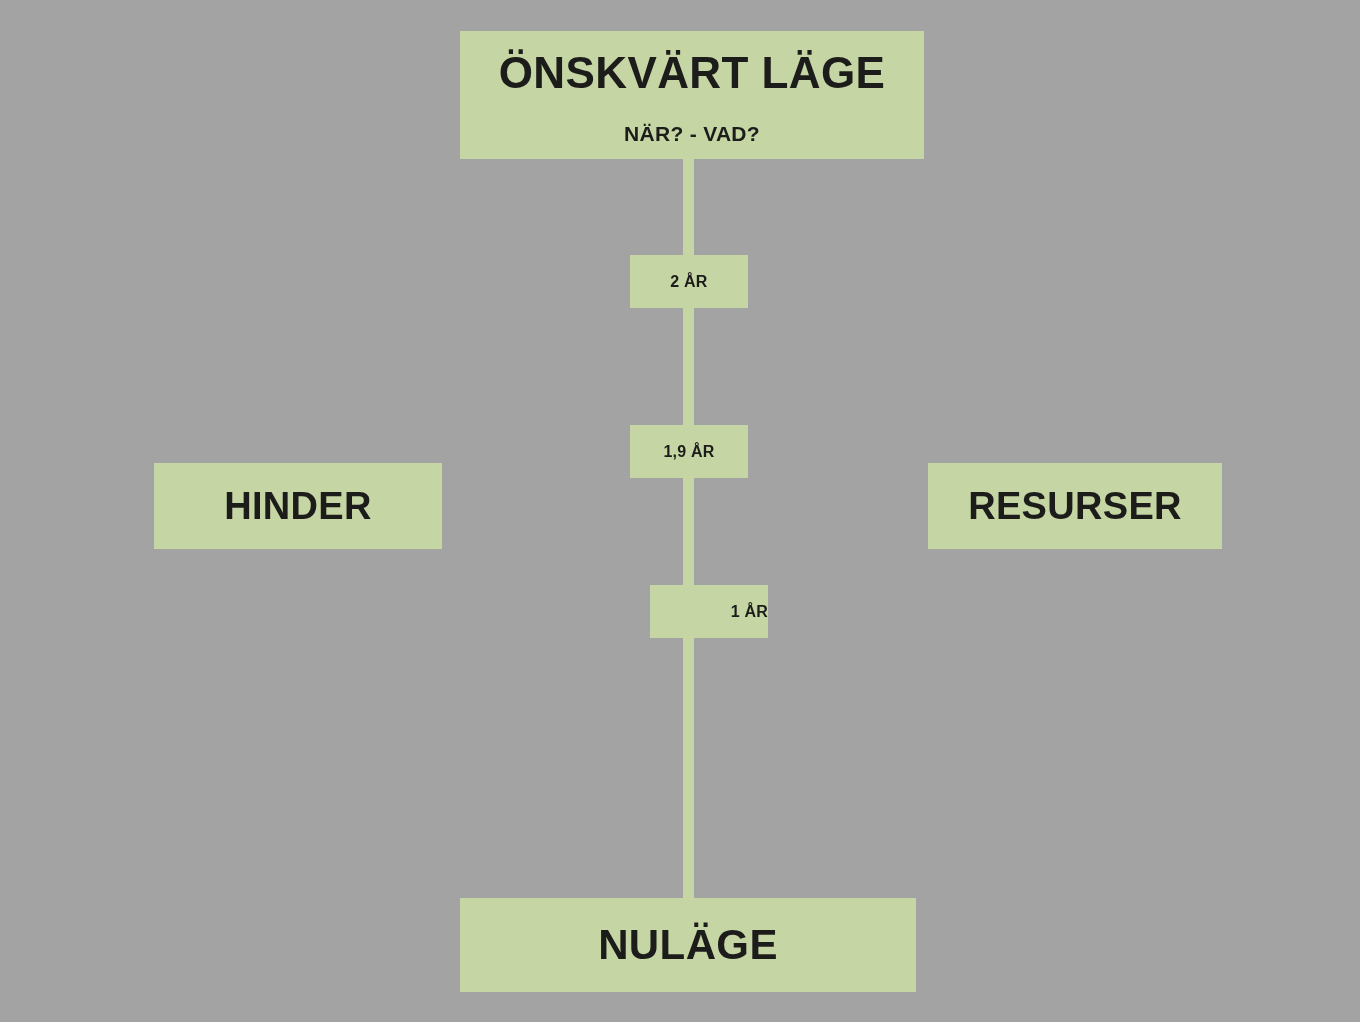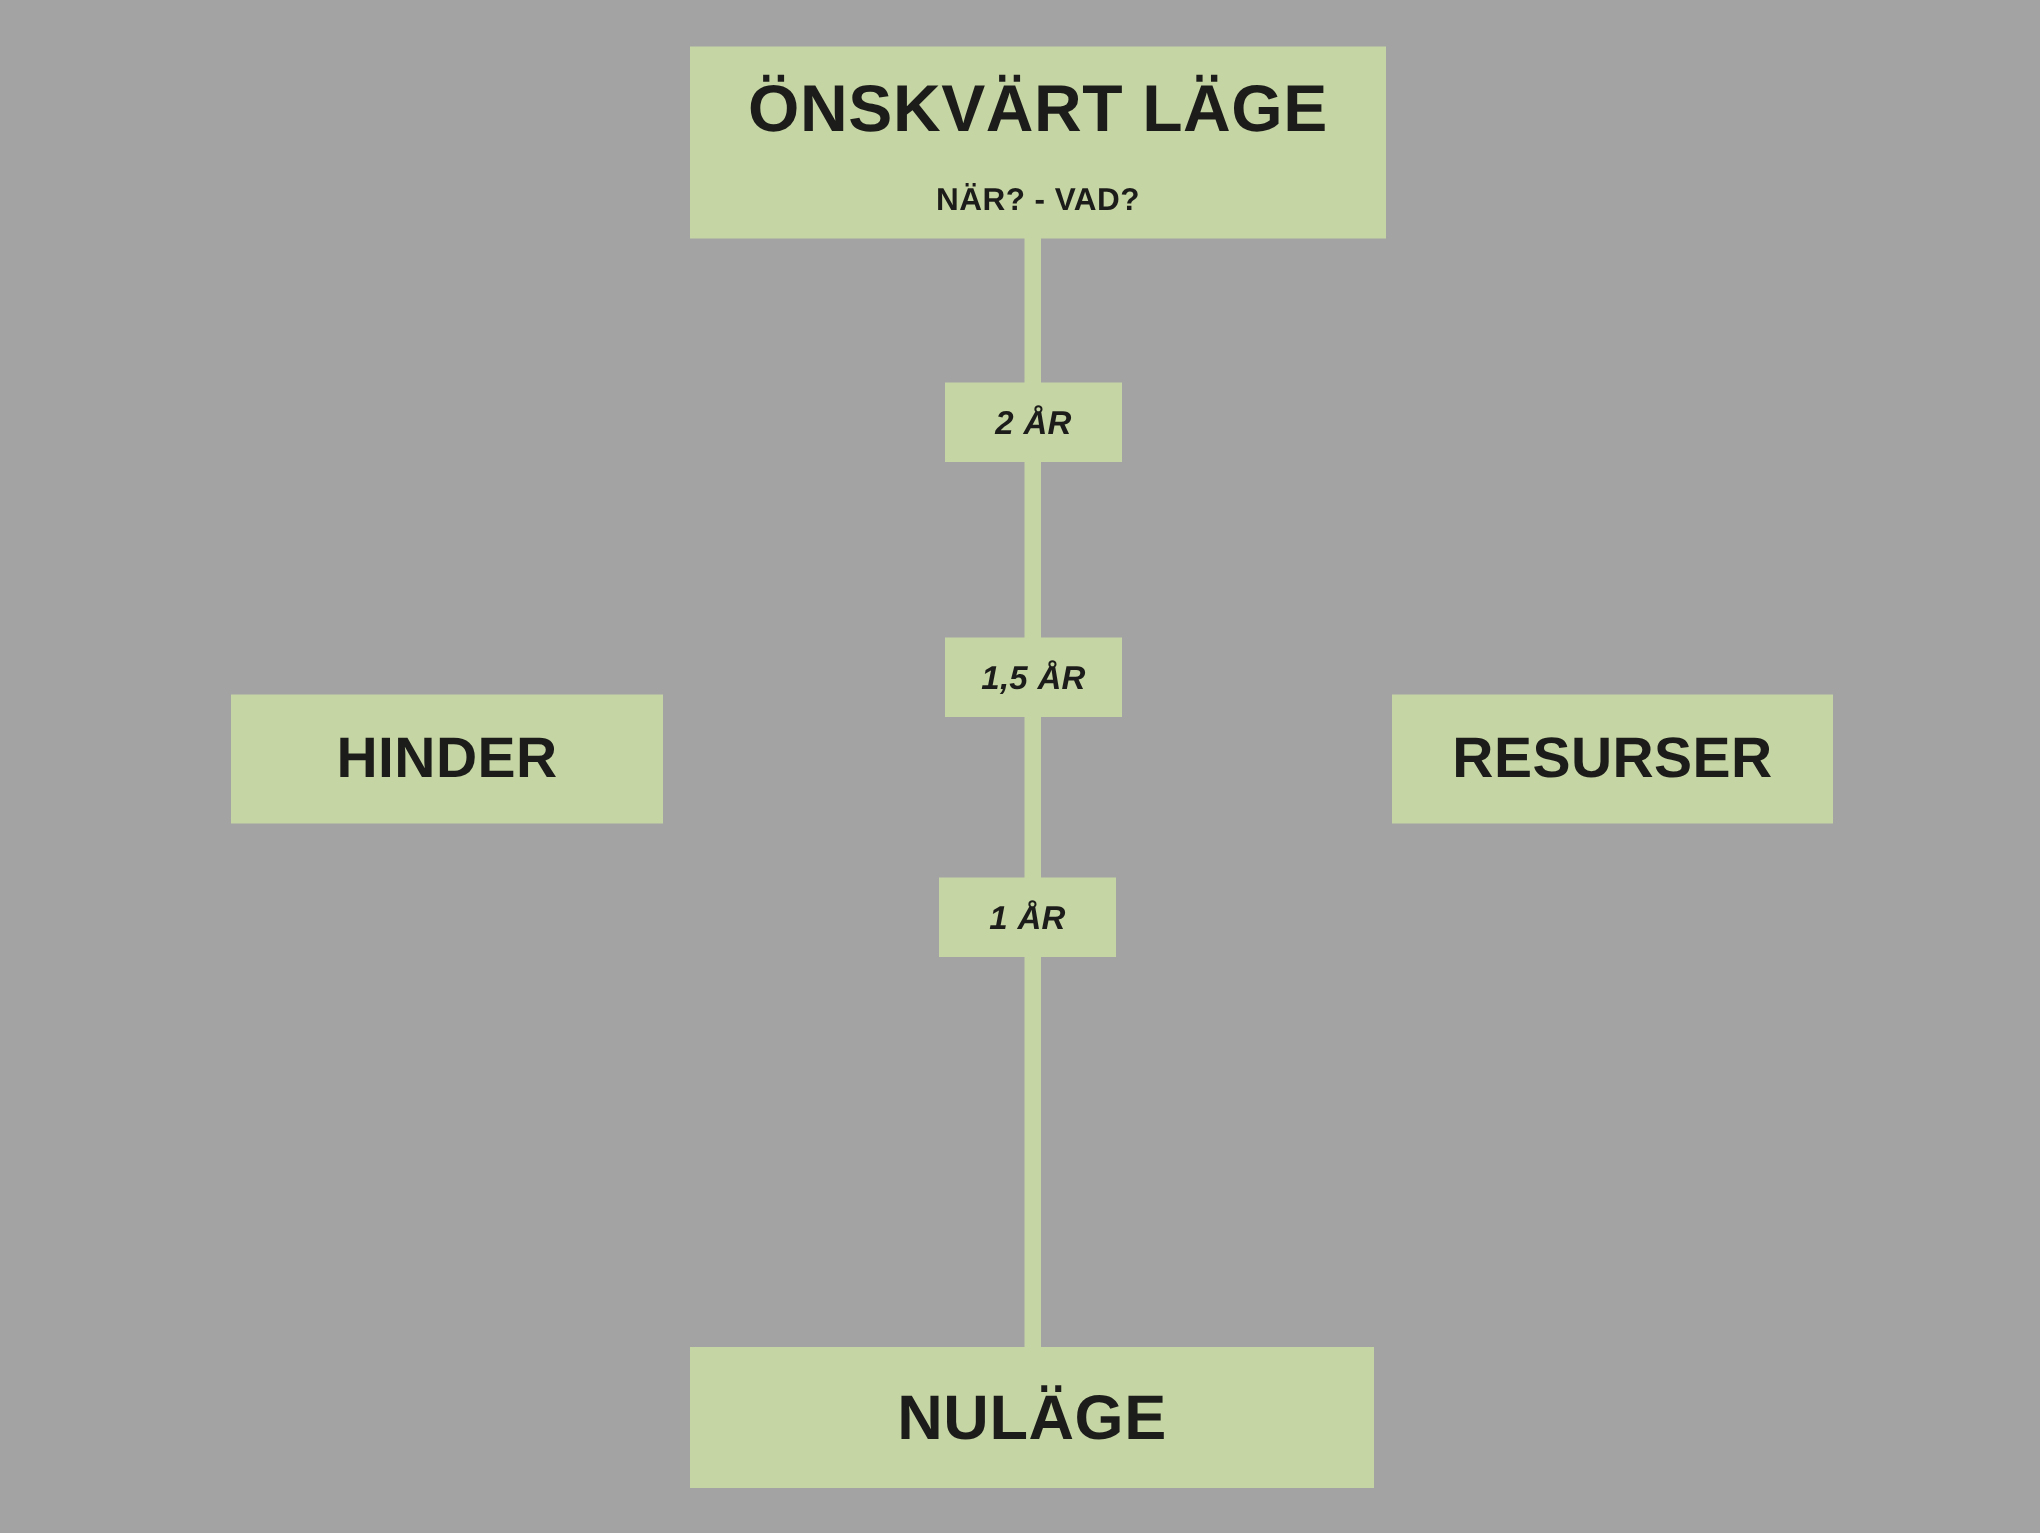--- a/index.html
+++ b/index.html
@@ -95,48 +95,47 @@
     left: 928px;
     width: 294px;
   }
 
   
   .box-milestone {
     width: 118px;
     height: 53px;
   }
   .box-milestone .title {
-    font-size: 22px;
+    font-size: 16px;
     font-weight: bold;
     letter-spacing: 0.2px;
     white-space: nowrap;
-    font-style: italic;
   }
 </style>
 </head>
 <body>
 
 <div id="canvas">
 
   <div class="spine" style="left:683px; top:158px; width:11px; height:742px;"></div>
 
   <div class="box box-goal">
     <span class="title">ÖNSKVÄRT LÄGE</span>
     <span class="subtitle">NÄR? - VAD?</span>
   </div>
 
   <div class="box box-milestone" style="left:630px; top:255px;">
     <span class="title">2 ÅR</span>
   </div>
 
   <div class="box box-milestone" style="left:630px; top:425px;">
-    <span class="title">1,5 ÅR</span>
+    <span class="title">1,9 ÅR</span>
   </div>
 
-  <div class="box box-milestone" style="left:626px; top:585px;">
+  <div class="box box-milestone" style="left:650px; top:585px;align-items:flex-end;">
     <span class="title">1 ÅR</span>
   </div>
 
 
   <div class="box box-side box-obstacles">
     <span class="title">HINDER</span>
   </div>
 
   <div class="box box-current">
     <span class="title">NULÄGE</span>

